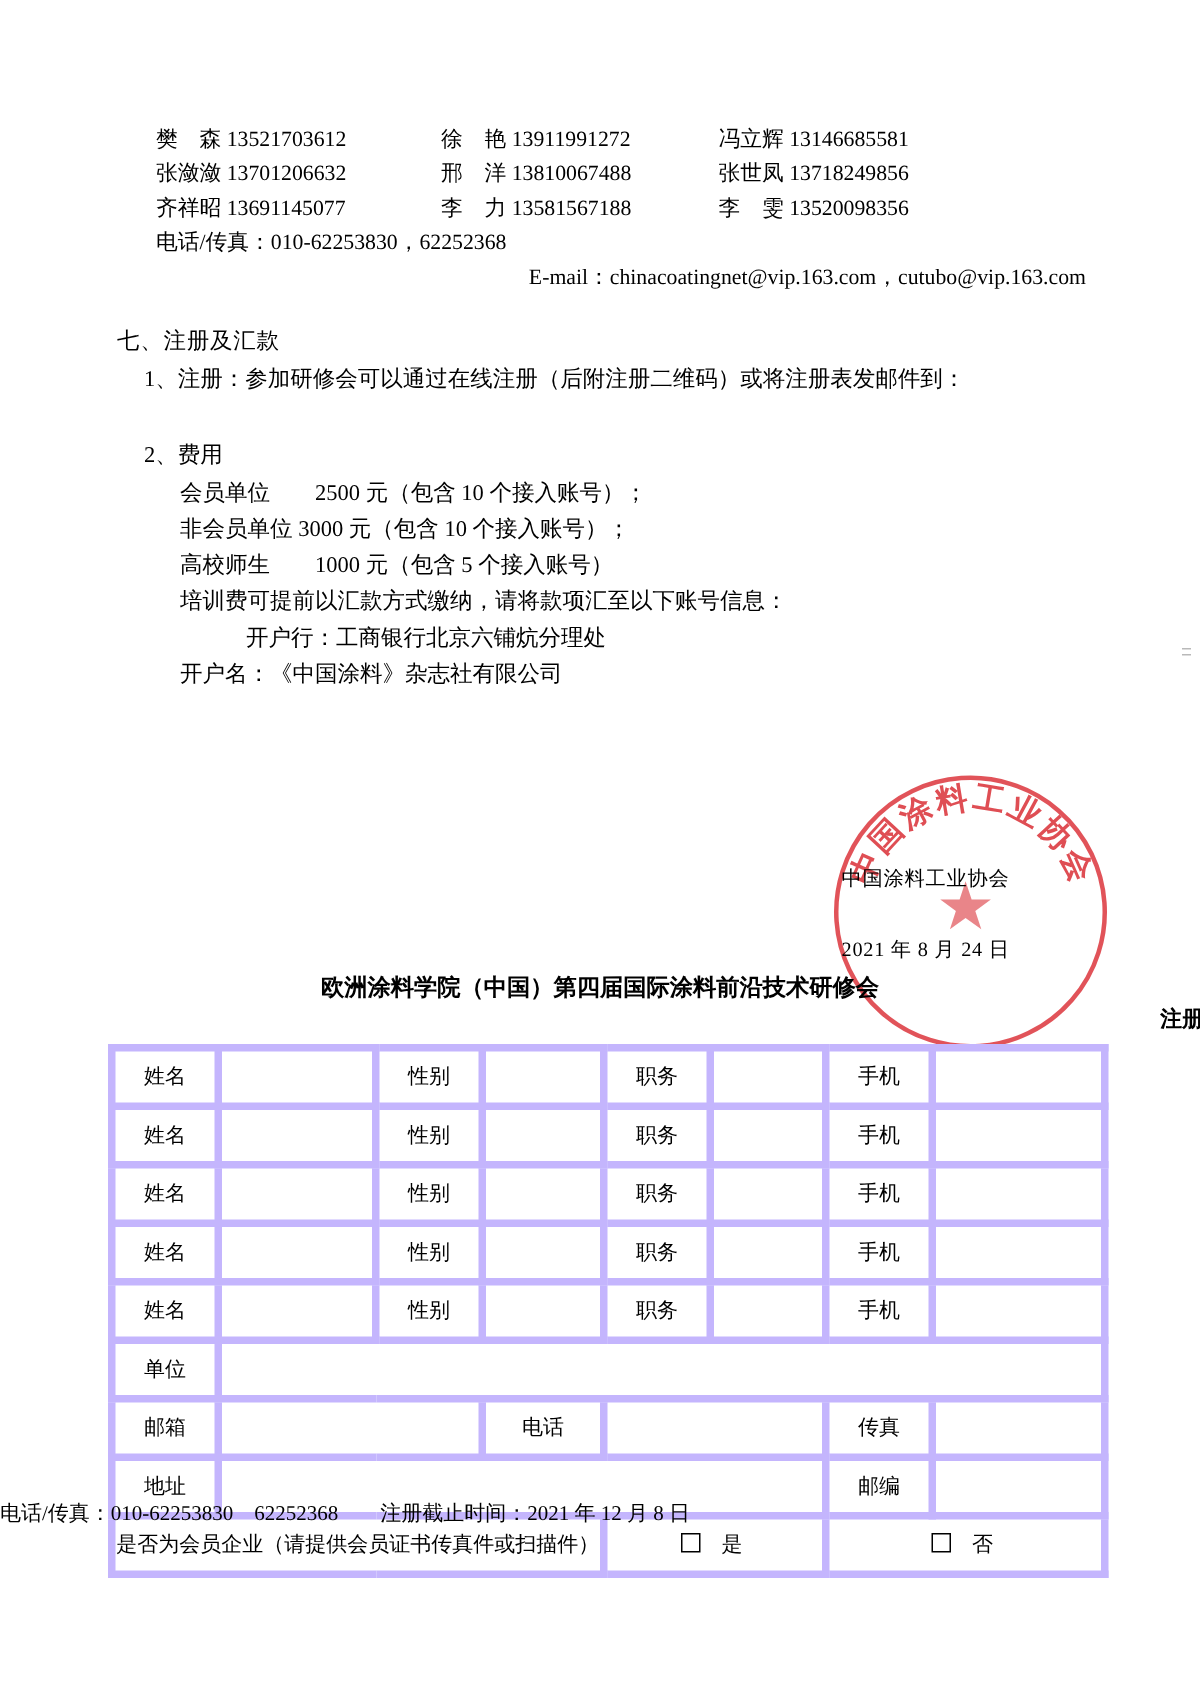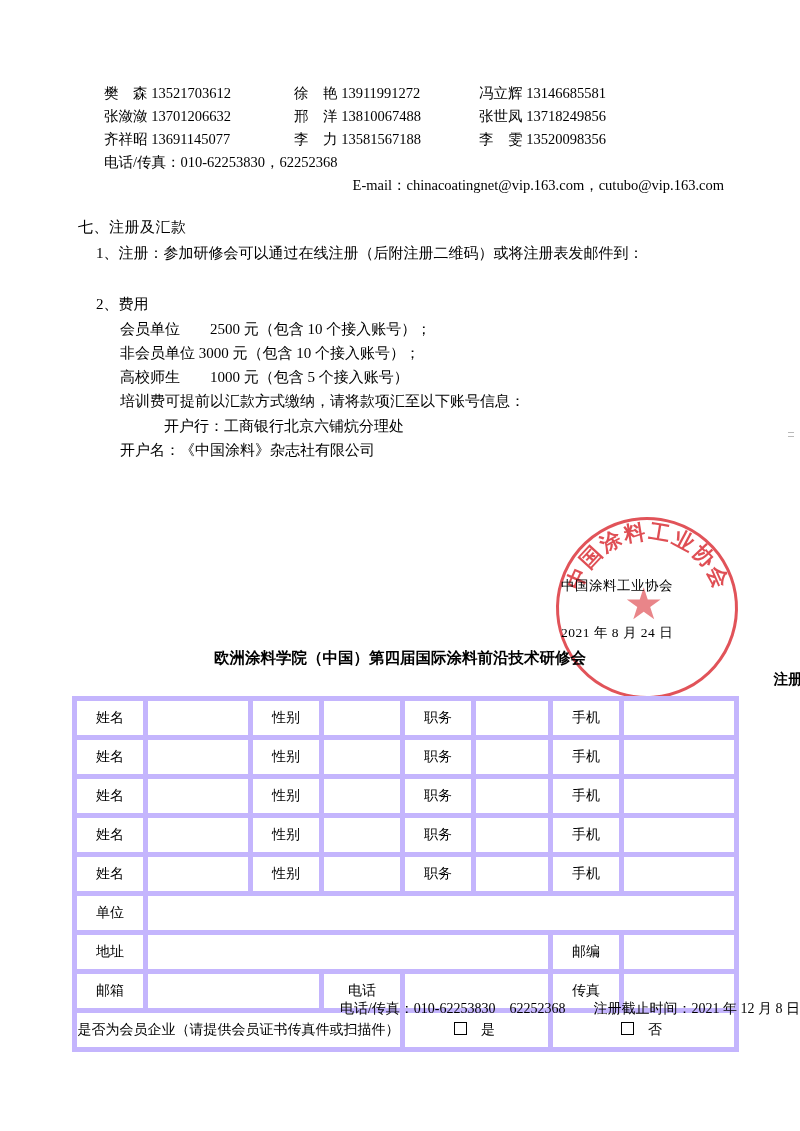--- a/index.html
+++ b/index.html
@@ -206,21 +206,21 @@
   }
   .choice-cell span.choice {
     margin: 0 4px;
   }
 
   .footer-line {
     position: absolute;
     left: 0;
     top: 1000px;
     width: 800px;
-    text-align: right;
+    text-align: left;
     font-size: 14px;
     white-space: pre;
   }
 </style>
 </head>
 <body>
 
 <div class="page">
 
   <div class="contacts">
@@ -326,31 +326,31 @@
         <td class="lbl">职务</td>
         <td class="v3"></td>
         <td class="lbl">手机</td>
         <td class="v5"></td>
       </tr>
       <tr>
         <td class="lbl">单位</td>
         <td colspan="7"></td>
       </tr>
       <tr>
-        <td class="lbl">地址</td>
-        <td colspan="5"></td>
-        <td class="lbl">邮编</td>
-        <td class="v5"></td>
-      </tr>
-      <tr>
         <td class="lbl">邮箱</td>
         <td colspan="2"></td>
         <td class="lbl">电话</td>
         <td colspan="2"></td>
         <td class="lbl">传真</td>
+        <td class="v5"></td>
+      </tr>
+      <tr>
+        <td class="lbl">地址</td>
+        <td colspan="5"></td>
+        <td class="lbl">邮编</td>
         <td class="v5"></td>
       </tr>
       <tr>
         <td class="member-q" colspan="4">是否为会员企业（请提供会员证书传真件或扫描件）</td>
         <td class="choice-cell" colspan="2">
           <span class="checkbox"></span><span class="choice">是</span>
         </td>
         <td class="choice-cell" colspan="2">
           <span class="checkbox"></span><span class="choice">否</span>
         </td>

